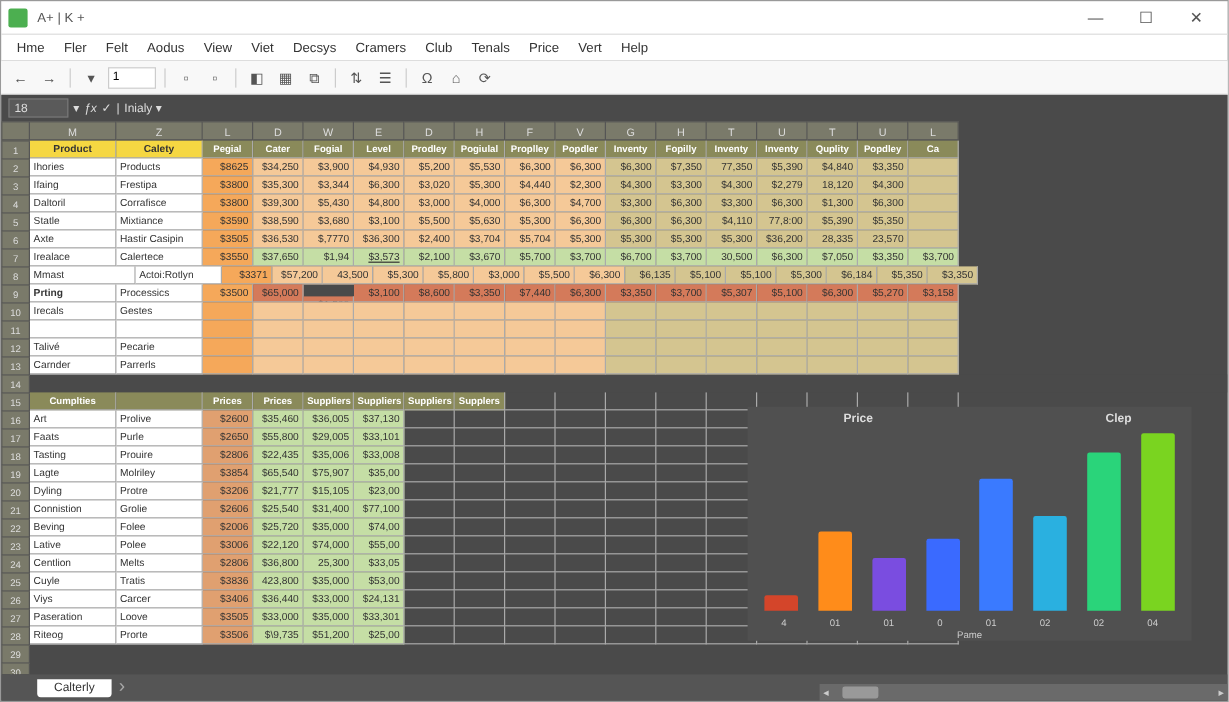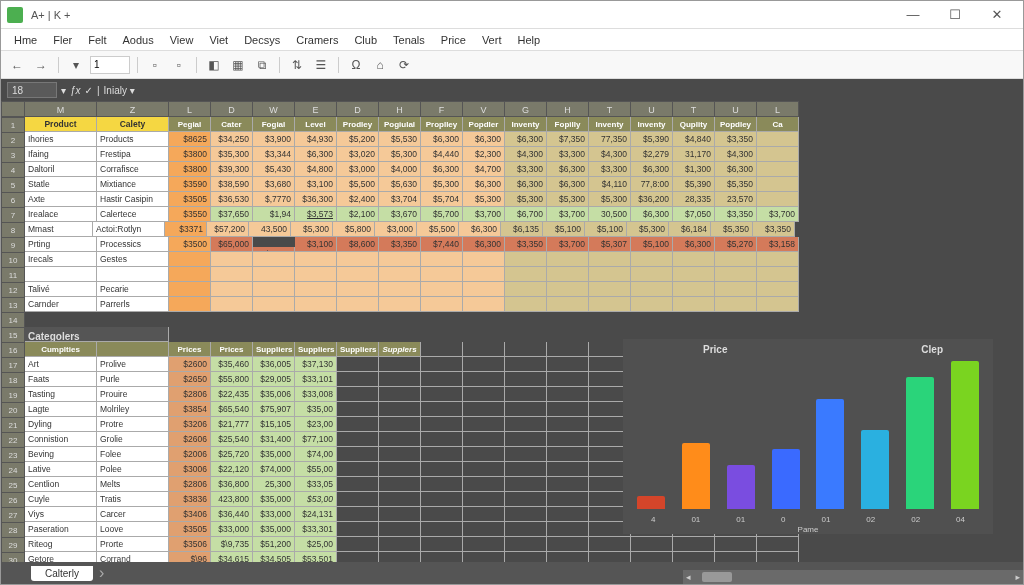--- a/index.html
+++ b/index.html
@@ -217,21 +217,21 @@
               <div class="cell c-peach" style="width: 42px;">$3,344</div>
               <div class="cell c-peach" style="width: 42px;">$6,300</div>
               <div class="cell c-peach" style="width: 42px;">$3,020</div>
               <div class="cell c-peach" style="width: 42px;">$5,300</div>
               <div class="cell c-peach" style="width: 42px;">$4,440</div>
               <div class="cell c-peach" style="width: 42px;">$2,300</div>
               <div class="cell c-tan" style="width: 42px;">$4,300</div>
               <div class="cell c-tan" style="width: 42px;">$3,300</div>
               <div class="cell c-tan" style="width: 42px;">$4,300</div>
               <div class="cell c-tan" style="width: 42px;">$2,279</div>
-              <div class="cell c-tan" style="width: 42px;">31,170</div>
+              <div class="cell c-tan" style="width: 42px;">18,120</div>
               <div class="cell c-tan" style="width: 42px;">$4,300</div>
               <div class="cell c-tan" style="width: 42px;"></div>
             </div>
             <div class="cell-row">
               <div class="cell c-white" style="width: 72px;">Daltoril</div>
               <div class="cell c-white" style="width: 72px;">Corrafisce</div>
               <div class="cell c-orange" style="width: 42px;">$3800</div>
               <div class="cell c-peach" style="width: 42px;">$39,300</div>
               <div class="cell c-peach" style="width: 42px;">$5,430</div>
               <div class="cell c-peach" style="width: 42px;">$4,800</div>
@@ -298,40 +298,40 @@
               <div class="cell c-green" style="width: 42px;">$3,700</div>
               <div class="cell c-green" style="width: 42px;">$6,700</div>
               <div class="cell c-green" style="width: 42px;">$3,700</div>
               <div class="cell c-green" style="width: 42px;">30,500</div>
               <div class="cell c-green" style="width: 42px;">$6,300</div>
               <div class="cell c-green" style="width: 42px;">$7,050</div>
               <div class="cell c-green" style="width: 42px;">$3,350</div>
               <div class="cell c-green" style="width: 42px;">$3,700</div>
             </div>
             <div class="cell-row">
-              <div class="cell c-white" style="width: 68px;">Mmast</div>
+              <div class="cell c-white" style="width: 88px;">Mmast</div>
               <div class="cell c-white" style="width: 72px;">Actoi:Rotlyn</div>
               <div class="cell c-orange" style="width: 42px;">$3371</div>
               <div class="cell c-peach" style="width: 42px;">$57,200</div>
               <div class="cell c-peach" style="width: 42px;">43,500</div>
               <div class="cell c-peach" style="width: 42px;">$5,300</div>
               <div class="cell c-peach" style="width: 42px;">$5,800</div>
               <div class="cell c-peach" style="width: 42px;">$3,000</div>
               <div class="cell c-peach" style="width: 42px;">$5,500</div>
               <div class="cell c-peach" style="width: 42px;">$6,300</div>
               <div class="cell c-tan" style="width: 42px;">$6,135</div>
               <div class="cell c-tan" style="width: 42px;">$5,100</div>
               <div class="cell c-tan" style="width: 42px;">$5,100</div>
               <div class="cell c-tan" style="width: 42px;">$5,300</div>
               <div class="cell c-tan" style="width: 42px;">$6,184</div>
               <div class="cell c-tan" style="width: 42px;">$5,350</div>
               <div class="cell c-tan" style="width: 42px;">$3,350</div>
             </div>
             <div class="cell-row">
-              <div class="cell c-white" style="width: 72px;">Prting</div>
+              <div class="cell c-white" style="width: 72px; font-weight: bold;">Prting</div>
               <div class="cell c-white" style="width: 72px;">Processics</div>
               <div class="cell c-orange" style="width: 42px;">$3500</div>
               <div class="cell c-red" style="width: 42px;">$65,000</div>
               <div class="cell c-red" style="width: 42px; margin-top: 10px;">$1,560</div>
               <div class="cell c-red" style="width: 42px;">$3,100</div>
               <div class="cell c-red" style="width: 42px;">$8,600</div>
               <div class="cell c-red" style="width: 42px;">$3,350</div>
               <div class="cell c-red" style="width: 42px;">$7,440</div>
               <div class="cell c-red" style="width: 42px;">$6,300</div>
               <div class="cell c-red" style="width: 42px;">$3,350</div>
@@ -413,31 +413,28 @@
               <div class="cell c-tan" style="width: 42px;"></div>
               <div class="cell c-tan" style="width: 42px;"></div>
               <div class="cell c-tan" style="width: 42px;"></div>
               <div class="cell c-tan" style="width: 42px;"></div>
               <div class="cell c-tan" style="width: 42px;"></div>
               <div class="cell c-tan" style="width: 42px;"></div>
               <div class="cell c-tan" style="width: 42px;"></div>
             </div>
             <div class="empty-row"></div>
             <div class="cell-row">
-              <div class="cell section-hdr" style="width: 144px;">Categolers</div>
-            </div>
-            <div class="cell-row">
               <div class="cell hdr-olive" style="width: 72px;">Cumplties</div>
               <div class="cell hdr-olive" style="width: 72px;"></div>
               <div class="cell hdr-olive" style="width: 42px;">Prices</div>
               <div class="cell hdr-olive" style="width: 42px;">Prices</div>
               <div class="cell hdr-olive" style="width: 42px;">Suppliers</div>
               <div class="cell hdr-olive" style="width: 42px;">Suppliers</div>
               <div class="cell hdr-olive" style="width: 42px;">Suppliers</div>
-              <div class="cell hdr-olive" style="width: 42px; font-style: italic;">Supplers</div>
+              <div class="cell hdr-olive" style="width: 42px;">Supplers</div>
               <div class="cell " style="width: 42px;"></div>
               <div class="cell " style="width: 42px;"></div>
               <div class="cell " style="width: 42px;"></div>
               <div class="cell " style="width: 42px;"></div>
               <div class="cell " style="width: 42px;"></div>
               <div class="cell " style="width: 42px;"></div>
               <div class="cell " style="width: 42px;"></div>
               <div class="cell " style="width: 42px;"></div>
               <div class="cell " style="width: 42px;"></div>
             </div>
@@ -611,21 +608,21 @@
               <div class="cell " style="width: 42px;"></div>
               <div class="cell " style="width: 42px;"></div>
               <div class="cell " style="width: 42px;"></div>
             </div>
             <div class="cell-row">
               <div class="cell c-white" style="width: 72px;">Cuyle</div>
               <div class="cell c-white" style="width: 72px;">Tratis</div>
               <div class="cell c-darkpeach" style="width: 42px;">$3836</div>
               <div class="cell c-green" style="width: 42px;">423,800</div>
               <div class="cell c-green" style="width: 42px;">$35,000</div>
-              <div class="cell c-green" style="width: 42px; font-style: italic;">$53,00</div>
+              <div class="cell c-green" style="width: 42px;">$53,00</div>
               <div class="cell " style="width: 42px;"></div>
               <div class="cell " style="width: 42px;"></div>
               <div class="cell " style="width: 42px;"></div>
               <div class="cell " style="width: 42px;"></div>
               <div class="cell " style="width: 42px;"></div>
               <div class="cell " style="width: 42px;"></div>
               <div class="cell " style="width: 42px;"></div>
               <div class="cell " style="width: 42px;"></div>
               <div class="cell " style="width: 42px;"></div>
               <div class="cell " style="width: 42px;"></div>
@@ -669,39 +666,20 @@
               <div class="cell " style="width: 42px;"></div>
               <div class="cell " style="width: 42px;"></div>
             </div>
             <div class="cell-row">
               <div class="cell c-white" style="width: 72px;">Riteog</div>
               <div class="cell c-white" style="width: 72px;">Prorte</div>
               <div class="cell c-darkpeach" style="width: 42px;">$3506</div>
               <div class="cell c-green" style="width: 42px;">$\9,735</div>
               <div class="cell c-green" style="width: 42px;">$51,200</div>
               <div class="cell c-green" style="width: 42px;">$25,00</div>
-              <div class="cell " style="width: 42px;"></div>
-              <div class="cell " style="width: 42px;"></div>
-              <div class="cell " style="width: 42px;"></div>
-              <div class="cell " style="width: 42px;"></div>
-              <div class="cell " style="width: 42px;"></div>
-              <div class="cell " style="width: 42px;"></div>
-              <div class="cell " style="width: 42px;"></div>
-              <div class="cell " style="width: 42px;"></div>
-              <div class="cell " style="width: 42px;"></div>
-              <div class="cell " style="width: 42px;"></div>
-              <div class="cell " style="width: 42px;"></div>
-            </div>
-            <div class="cell-row">
-              <div class="cell c-white" style="width: 72px;">Getore</div>
-              <div class="cell c-white" style="width: 72px;">Corrand</div>
-              <div class="cell c-darkpeach" style="width: 42px;">$\96</div>
-              <div class="cell c-green" style="width: 42px;">$34,615</div>
-              <div class="cell c-green" style="width: 42px;">$34,505</div>
-              <div class="cell c-green" style="width: 42px;">$53,501</div>
               <div class="cell " style="width: 42px;"></div>
               <div class="cell " style="width: 42px;"></div>
               <div class="cell " style="width: 42px;"></div>
               <div class="cell " style="width: 42px;"></div>
               <div class="cell " style="width: 42px;"></div>
               <div class="cell " style="width: 42px;"></div>
               <div class="cell " style="width: 42px;"></div>
               <div class="cell " style="width: 42px;"></div>
               <div class="cell " style="width: 42px;"></div>
               <div class="cell " style="width: 42px;"></div>

